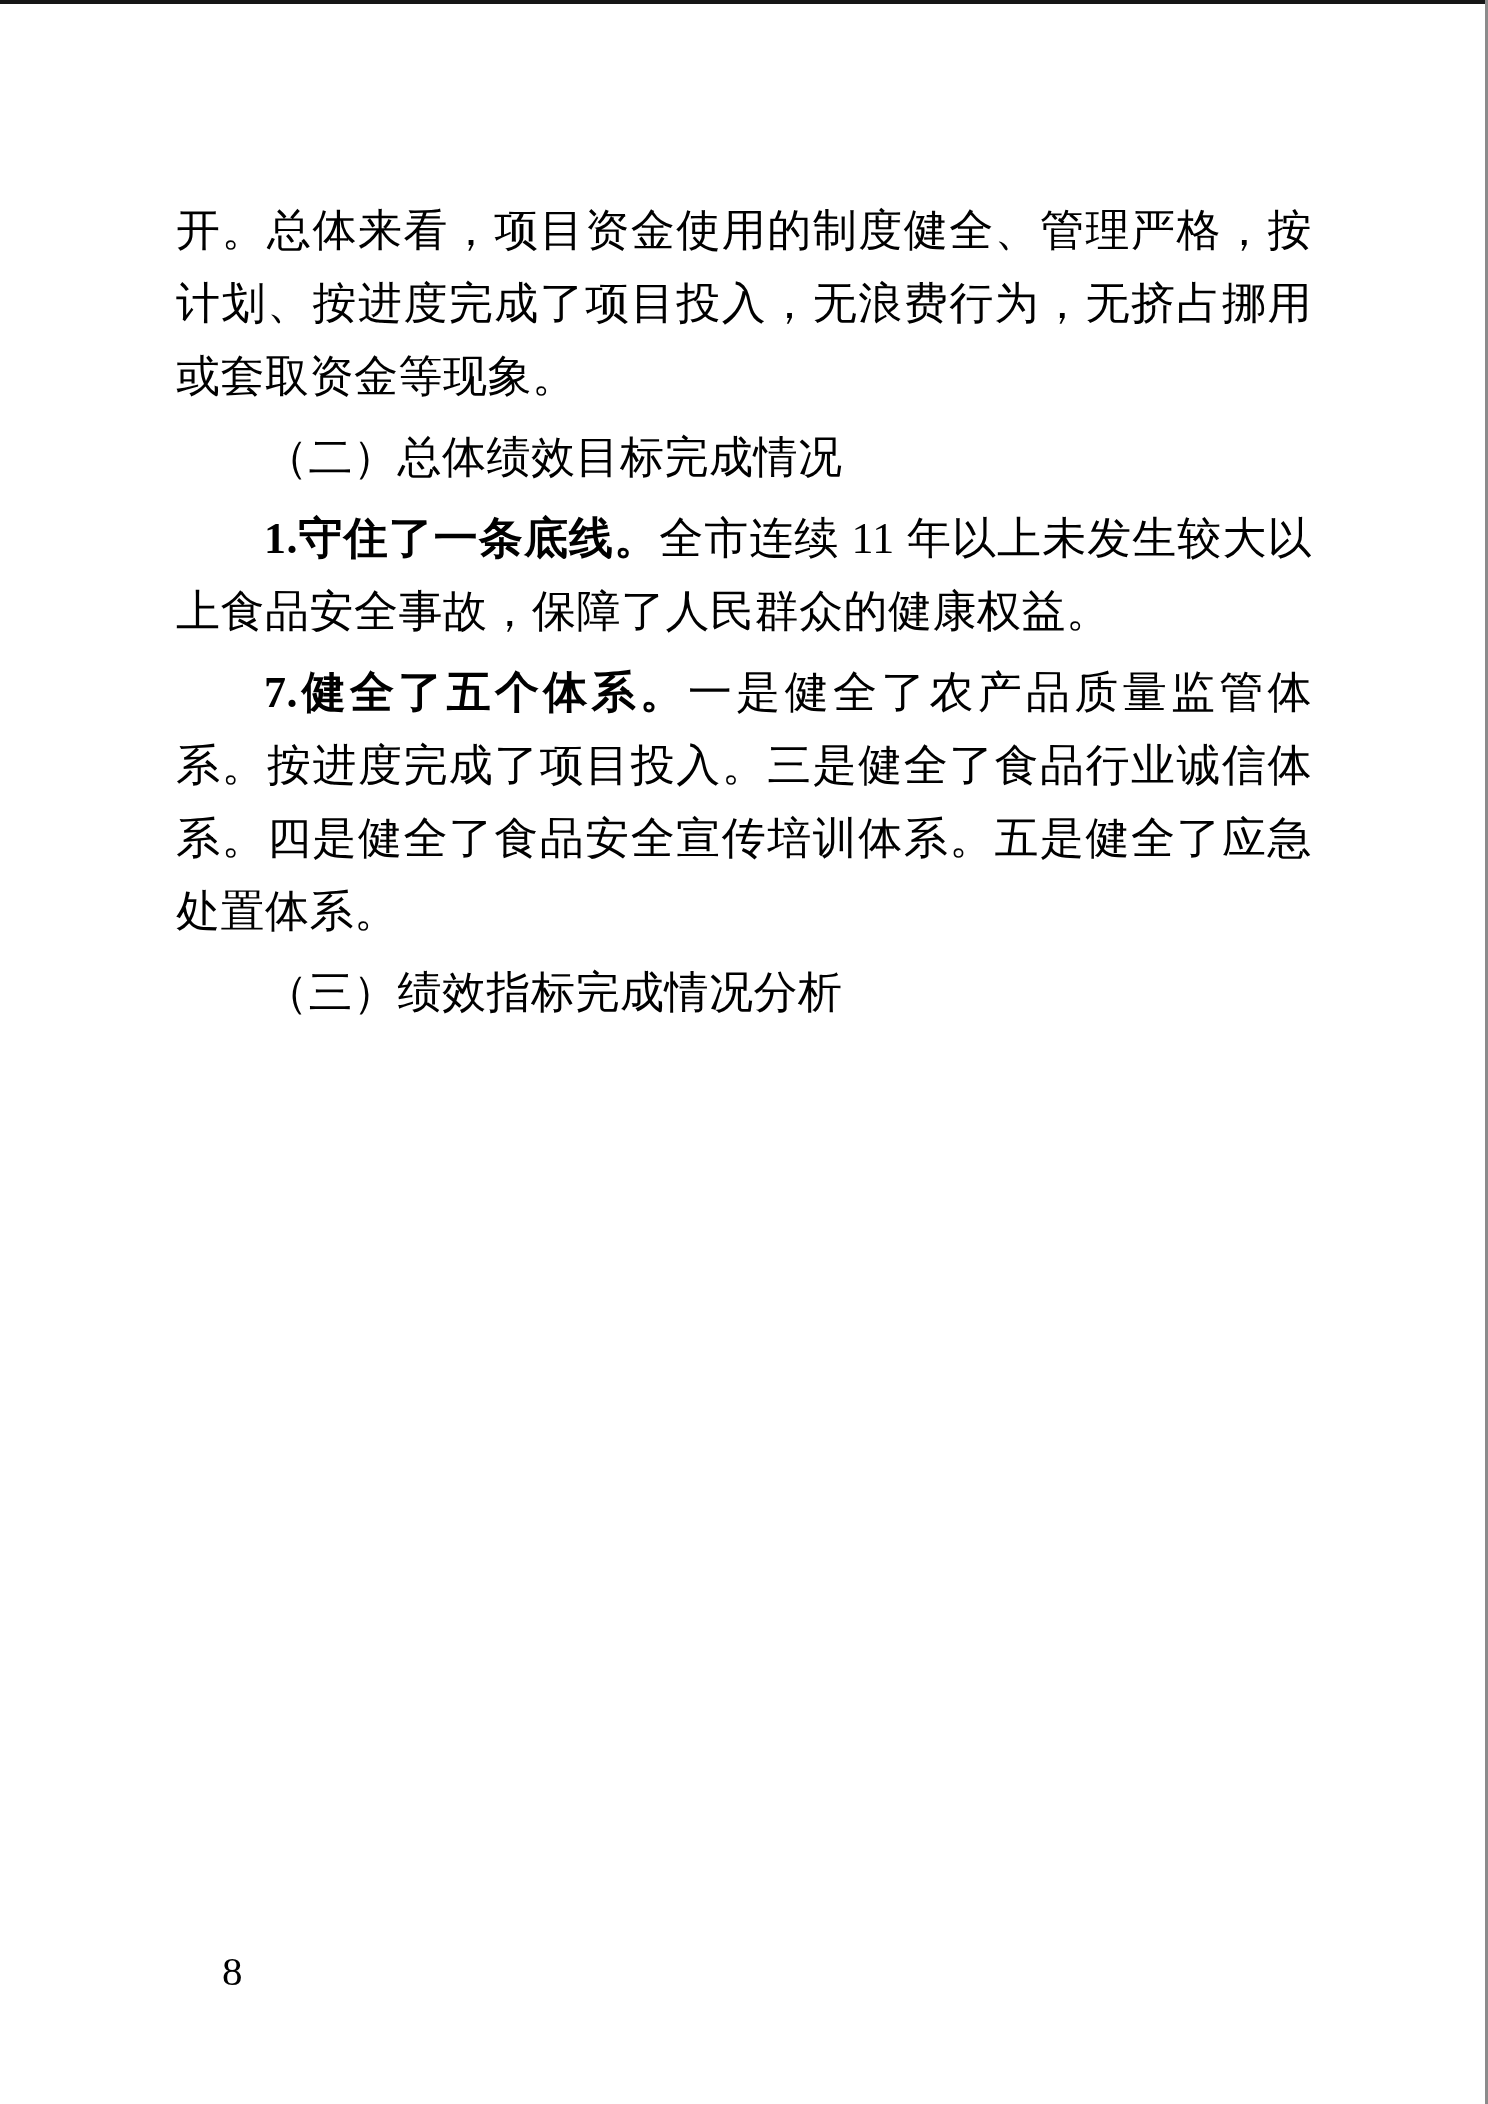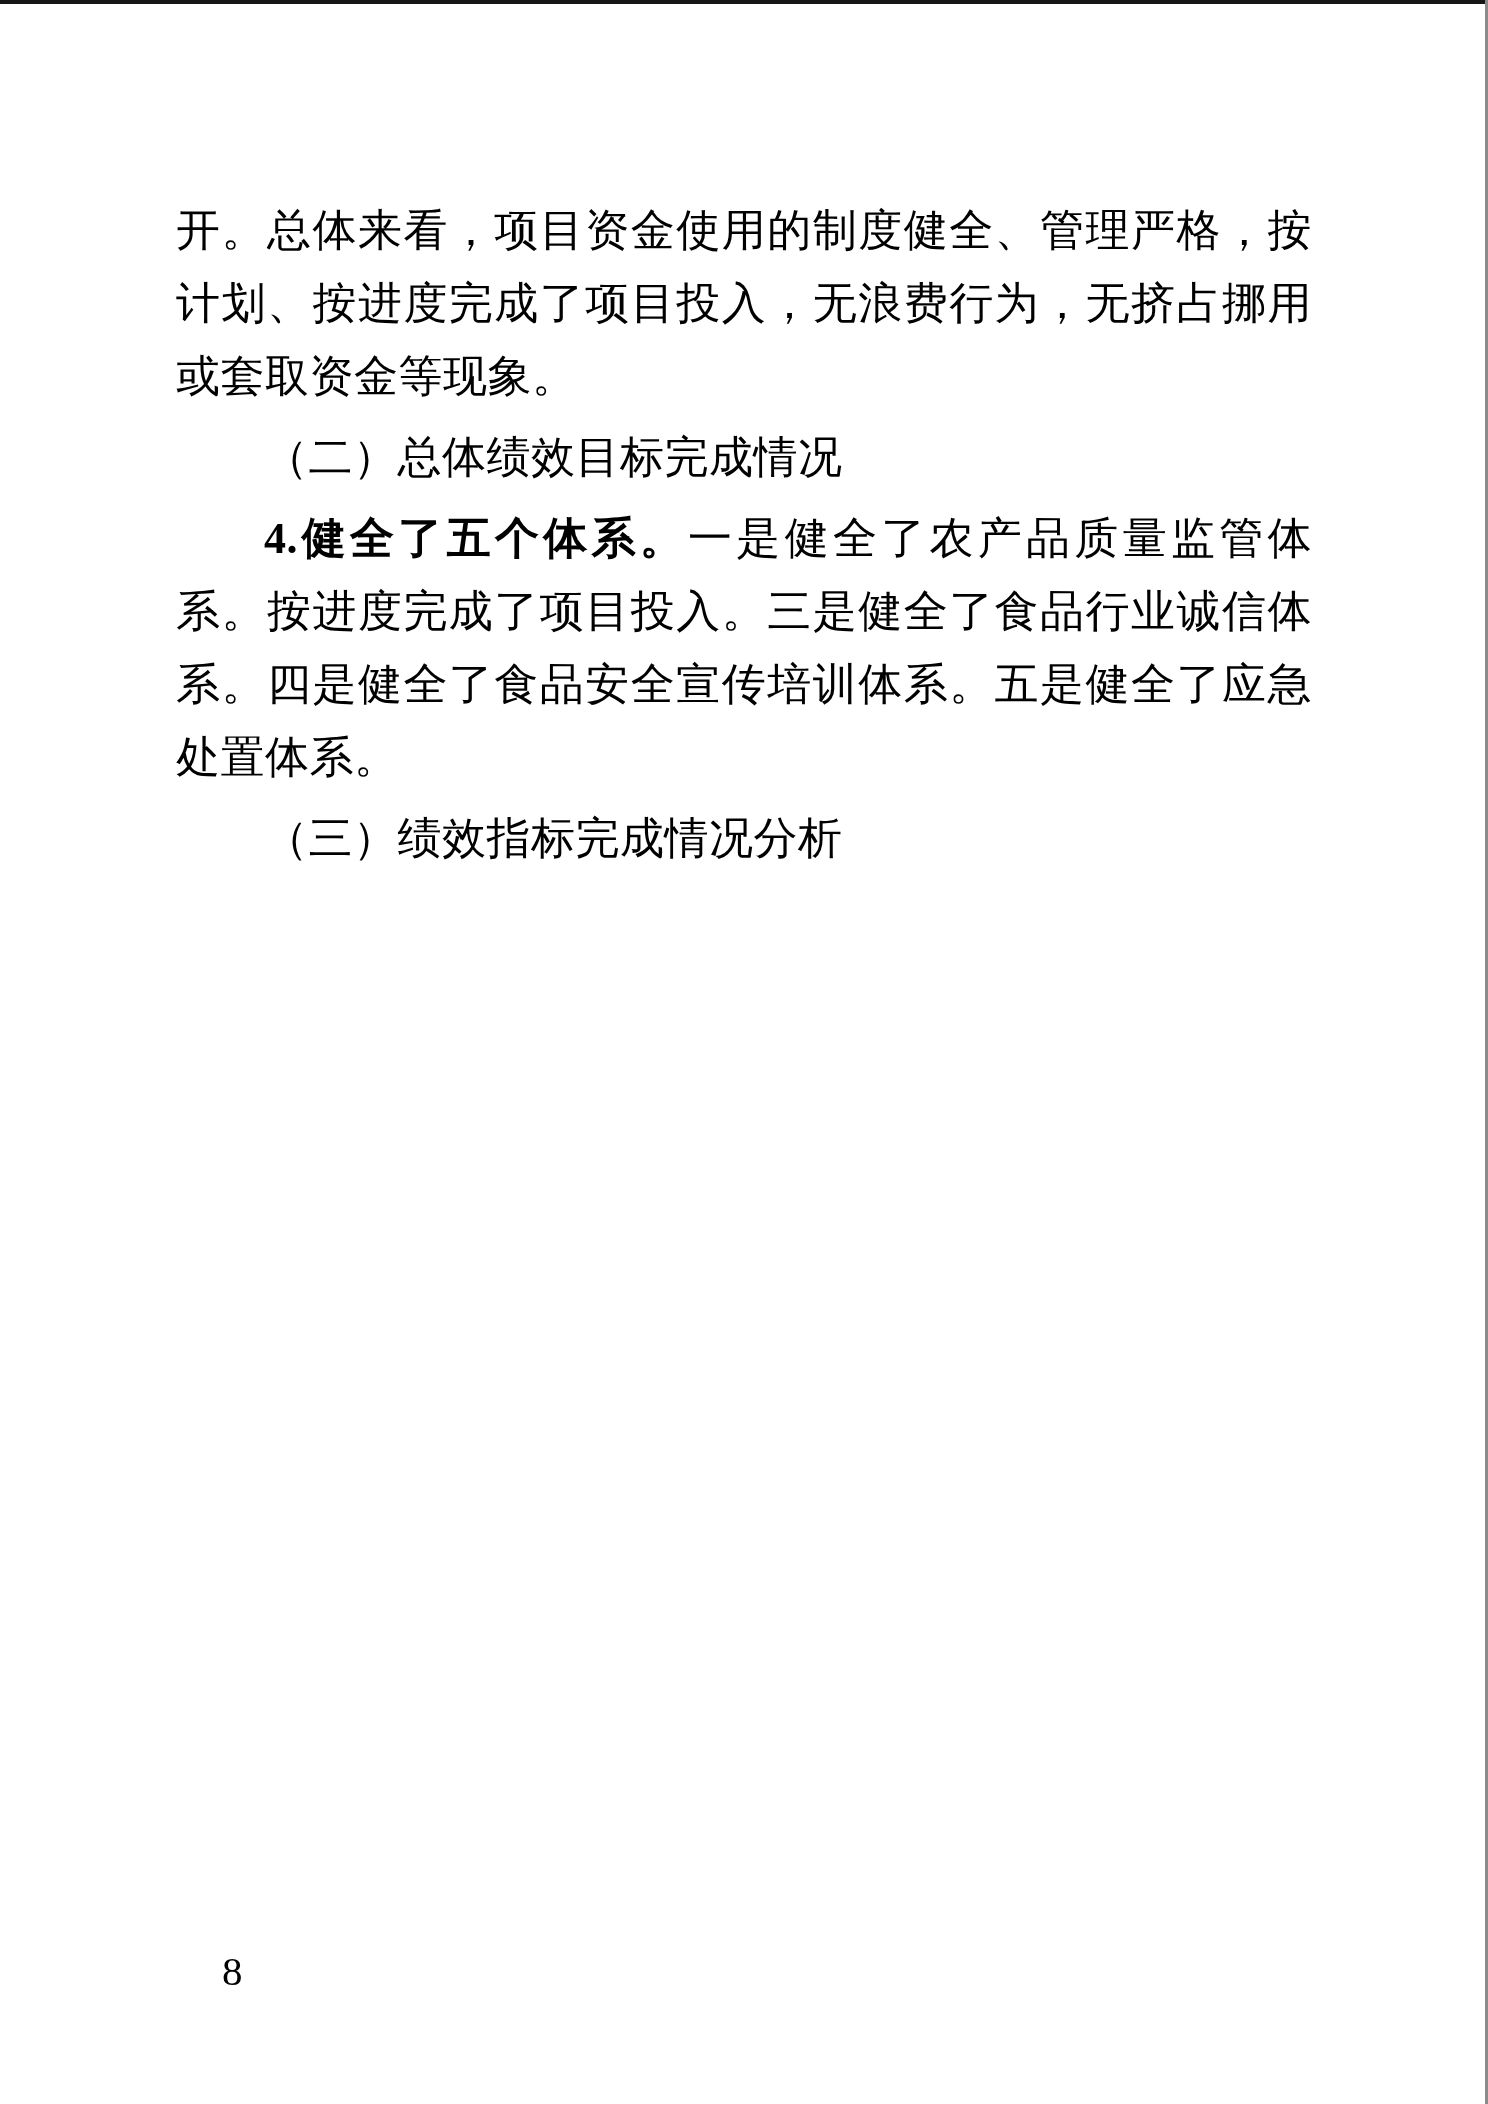--- a/index.html
+++ b/index.html
@@ -63,24 +63,25 @@
 
 <div class="edge-top"></div>
 <div class="edge-right"></div>
 
 <div class="page-body">
 
   <p><span>开。总体来看，项目资金使用的制度健全、管理严格，按计划、按进度完成了项目投入，无浪费行为，无挤占挪用或套取资金等现象。</span></p>
 
   <p class="indent kai-heading"><span>（二）总体绩效目标完成情况</span></p>
 
+  <p class="indent"><span class="lead">1.守住了一条底线。</span><span>全市连续 11 年以上未发生较大以上食品安全事故，保障了人民群众的健康权益。</span></p>
 
 
 
 
-  <p class="indent"><span class="lead">4.健全了五个体系。</span><span>一是健全了农产品质量监管体系。按进度完成了项目投入。三是健全了食品行业诚信体系。四是健全了食品安全宣传培训体系。五是健全了应急处置体系。</span></p>
+  <p class="indent"><span class="lead">7.健全了五个体系。</span><span>一是健全了农产品质量监管体系。按进度完成了项目投入。三是健全了食品行业诚信体系。四是健全了食品安全宣传培训体系。五是健全了应急处置体系。</span></p>
 
   <p class="indent kai-heading"><span>（三）绩效指标完成情况分析</span></p>
 
 
 </div>
 
 <div class="page-footer">8</div>
 
 </body></html>

